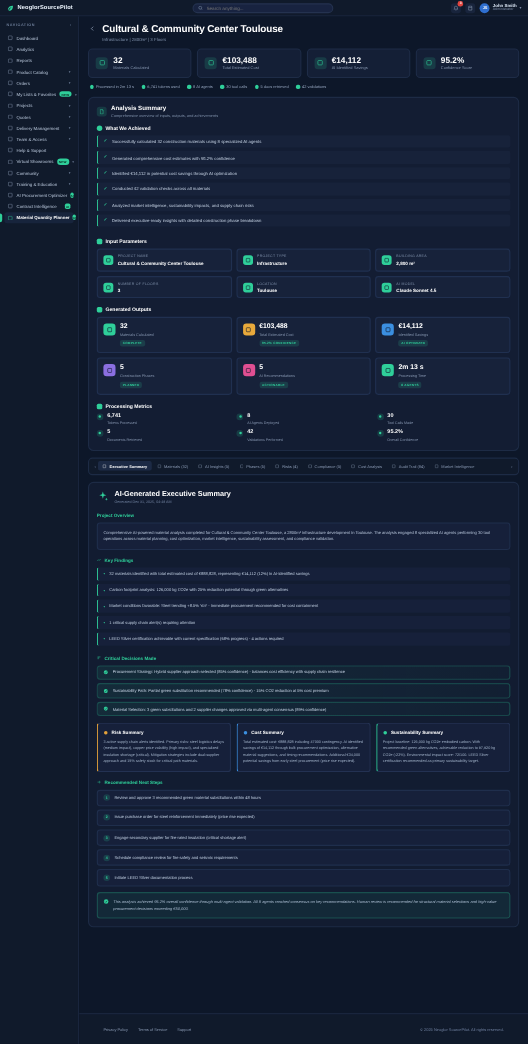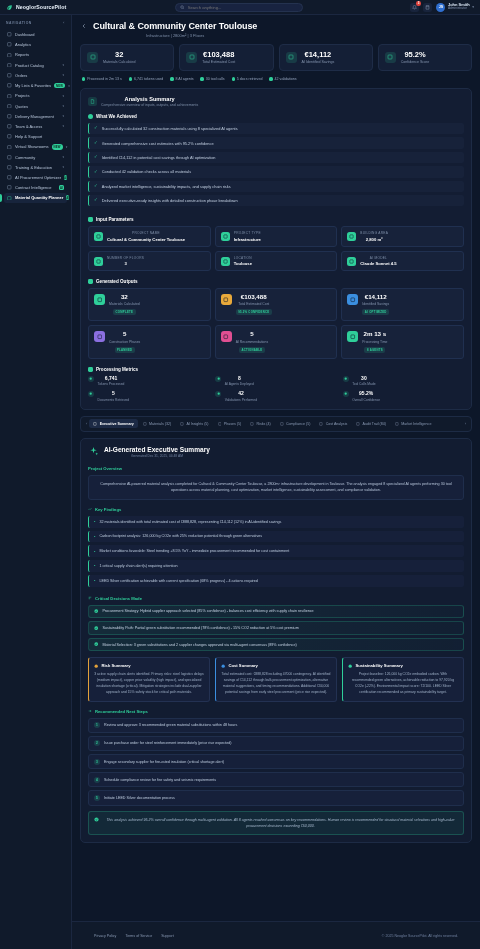--- a/index.html
+++ b/index.html
@@ -87,21 +87,21 @@
     border-radius: 4px; padding: 0.6px 2px; letter-spacing: .2px;
   }
   .pill-sq {
     width: 5px; height: 5px; border-radius: 1.5px; background: #2fcf9a;
     display:flex; align-items:center; justify-content:center;
     font-size: 2.8px; color:#07281f; font-weight:bold;
   }
 
   
   .main { flex: 1; overflow: hidden; display: flex; flex-direction: column; background: #0d1729; }
-  .scroll { flex: 1; padding: 6px 8px 0 8px; text-align: center; }
+  .scroll { flex: 1; padding: 6px 8px 0 8px; }
 
   .page-head { display: flex; align-items: flex-start; gap: 5px; margin-bottom: 6px; }
   .back-btn { width: 8px; height: 8px; display:flex; align-items:center; justify-content:center; color:#9fb0c8; font-size: 6px; margin-top: 1px; }
   .page-title { font-size: 9px; font-weight: bold; color: #ffffff; letter-spacing: -.1px; }
   .page-sub { font-size: 4px; color: #7f90aa; margin-top: 1.5px; }
 
   .kpis { display: grid; grid-template-columns: repeat(4, 1fr); gap: 5px; margin-bottom: 6px; }
   .kpi {
     background: #141f36; border: 1px solid #1e2c47; border-radius: 4px;
     padding: 6px 6px; display: flex; align-items: center; gap: 5px;

